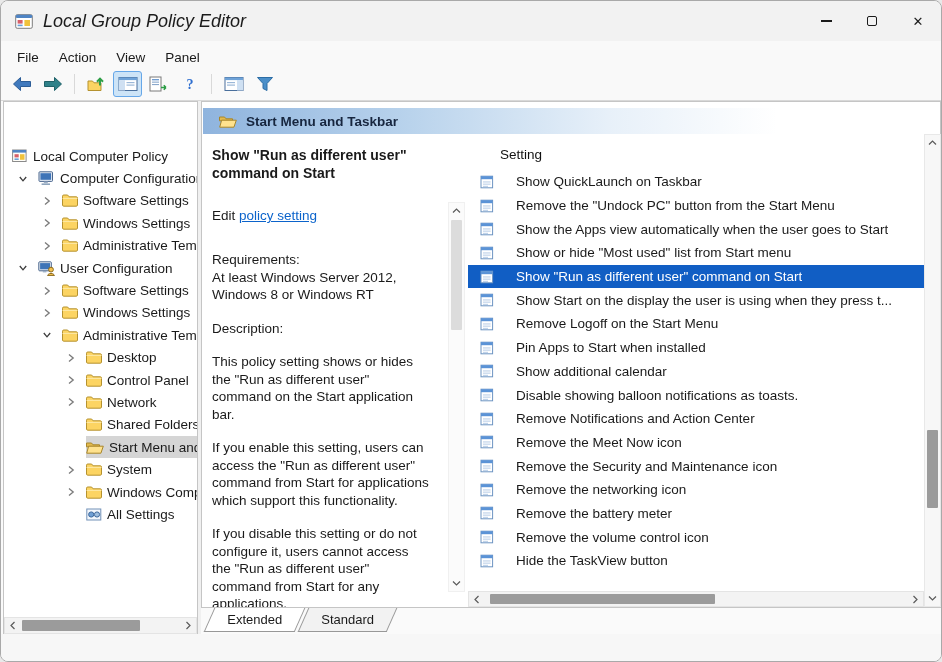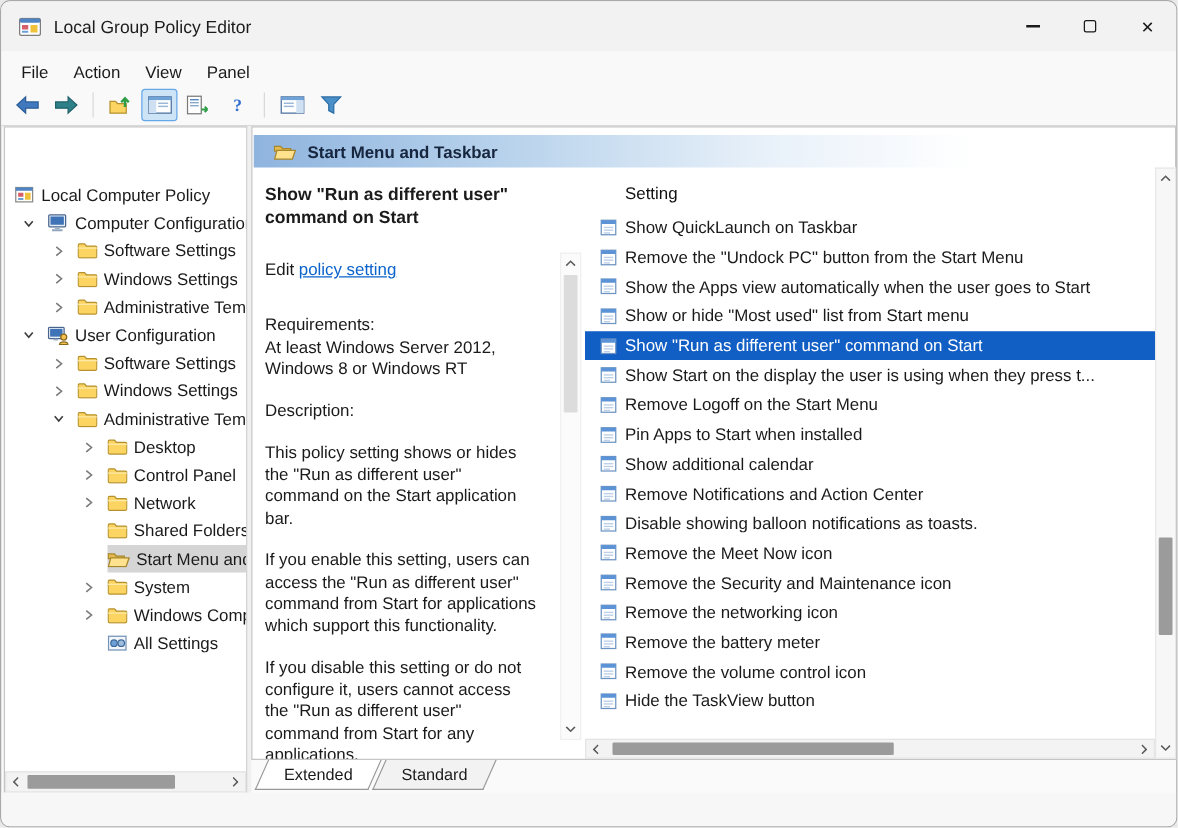--- a/index.html
+++ b/index.html
@@ -3,21 +3,21 @@
 <meta charset="utf-8">
 <style>
   *{margin:0;padding:0;box-sizing:border-box;}
   html,body{background:#e9e9e9;font-family:"Liberation Sans","DejaVu Sans",sans-serif;}
   .window{position:relative;width:942px;height:662px;background:#fafafa;border:1px solid #a9a9a9;
           border-radius:8px;overflow:hidden;font-size:13.5px;color:#1a1a1a;}
 
   
   .titlebar{position:absolute;top:0;left:0;right:0;height:40px;background:#f2f2f2;display:flex;align-items:center;}
   .app-icon{margin-left:14px;display:inline-flex;}
-  .window-title{margin-left:10px;font-size:14px;color:#1b1b1b;}
+  .window-title{margin-left:10px;font-size:18px;color:#1b1b1b;font-style:italic;}
   .win-controls{margin-left:auto;display:flex;height:100%;}
   .win-btn{width:46px;height:100%;display:flex;align-items:center;justify-content:center;}
   .min-glyph{width:11px;height:1.4px;background:#1b1b1b;display:inline-block;}
   .max-glyph{width:10px;height:10px;border:1.2px solid #1b1b1b;border-radius:2px;display:inline-block;}
   .close-glyph{font-size:13px;line-height:1;color:#1b1b1b;}
 
   
   .menubar{position:absolute;top:40px;left:0;right:0;height:27px;background:#f9f9f9;display:flex;align-items:flex-end;padding-left:6px;}
   .menu-item{padding:3px 10px;}
   .toolbar{position:absolute;top:67px;left:0;right:0;height:33px;background:#f9f9f9;border-bottom:1px solid #d8d8d8;
@@ -47,21 +47,21 @@
   .detail-title{font-weight:700;font-size:14px;line-height:18px;width:218px;}
   .edit-line{margin-top:26px;width:218px;}
   .link{color:var(--link,#0b63cb);text-decoration:underline;cursor:pointer;}
   .req-label{margin-top:28px;line-height:17.5px;width:218px;}
   .req-text{line-height:17.5px;width:218px;}
   .desc-label{margin-top:16px;line-height:17.5px;width:218px;}
   .detail p{margin-top:16px;line-height:17.5px;width:218px;}
 
   .list-header{position:absolute;left:266px;top:40px;width:456px;height:24px;display:flex;align-items:center;padding-left:32px;color:#111;}
   .list-rows{position:absolute;left:266px;top:68px;width:456px;height:421px;overflow:hidden;}
-  .list-row{height:23.7px;display:flex;align-items:center;padding:0 4px 0 12px;}
+  .list-row{height:23.7px;display:flex;align-items:center;padding:0 4px 0 12px;gap:16px;}
   .list-row.selected{background:var(--sel,#115ec4);color:#fff;}
   .list-row .lab{margin-left:6px;white-space:nowrap;overflow:hidden;}
 
   
   .scroll-h{display:flex;align-items:center;background:#f3f3f3;border:1px solid #e4e4e4;}
   .scroll-v{display:flex;flex-direction:column;align-items:center;background:#f7f7f7;border:1px solid #e8e8e8;}
   .sb-btn{flex:0 0 15px;width:100%;height:15px;display:flex;align-items:center;justify-content:center;}
   .scroll-h .sb-btn{width:15px;height:100%;}
   .sb-track{position:relative;flex:1;align-self:stretch;}
   .scroll-h .sb-thumb{position:absolute;top:2px;bottom:2px;background:#9b9b9b;border-radius:1px;}
@@ -630,33 +630,33 @@
         <div class="list-row">
           <span class="icn">
             <svg width="14" height="14" viewBox="0 0 14 14">
               <rect x="1" y="1.2" width="11.6" height="11.6" fill="#fff" stroke="#6d94c2"></rect>
               <rect x="1" y="1.2" width="11.6" height="3" fill="#5b93d6"></rect>
               <rect x="3" y="6.4" width="7.6" height="1.1" fill="#bcd0e8"></rect>
               <rect x="3" y="8.6" width="7.6" height="1.1" fill="#bcd0e8"></rect>
               <rect x="3" y="10.8" width="5" height="1.1" fill="#bcd0e8"></rect>
             </svg>
           </span>
+          <span class="lab">Disable showing balloon notifications as toasts.</span>
+        </div>
+        <div class="list-row">
+          <span class="icn">
+            <svg width="14" height="14" viewBox="0 0 14 14">
+              <rect x="1" y="1.2" width="11.6" height="11.6" fill="#fff" stroke="#6d94c2"></rect>
+              <rect x="1" y="1.2" width="11.6" height="3" fill="#5b93d6"></rect>
+              <rect x="3" y="6.4" width="7.6" height="1.1" fill="#bcd0e8"></rect>
+              <rect x="3" y="8.6" width="7.6" height="1.1" fill="#bcd0e8"></rect>
+              <rect x="3" y="10.8" width="5" height="1.1" fill="#bcd0e8"></rect>
+            </svg>
+          </span>
           <span class="lab">Remove Notifications and Action Center</span>
-        </div>
-        <div class="list-row">
-          <span class="icn">
-            <svg width="14" height="14" viewBox="0 0 14 14">
-              <rect x="1" y="1.2" width="11.6" height="11.6" fill="#fff" stroke="#6d94c2"></rect>
-              <rect x="1" y="1.2" width="11.6" height="3" fill="#5b93d6"></rect>
-              <rect x="3" y="6.4" width="7.6" height="1.1" fill="#bcd0e8"></rect>
-              <rect x="3" y="8.6" width="7.6" height="1.1" fill="#bcd0e8"></rect>
-              <rect x="3" y="10.8" width="5" height="1.1" fill="#bcd0e8"></rect>
-            </svg>
-          </span>
-          <span class="lab">Disable showing balloon notifications as toasts.</span>
         </div>
         <div class="list-row">
           <span class="icn">
             <svg width="14" height="14" viewBox="0 0 14 14">
               <rect x="1" y="1.2" width="11.6" height="11.6" fill="#fff" stroke="#6d94c2"></rect>
               <rect x="1" y="1.2" width="11.6" height="3" fill="#5b93d6"></rect>
               <rect x="3" y="6.4" width="7.6" height="1.1" fill="#bcd0e8"></rect>
               <rect x="3" y="8.6" width="7.6" height="1.1" fill="#bcd0e8"></rect>
               <rect x="3" y="10.8" width="5" height="1.1" fill="#bcd0e8"></rect>
             </svg>

